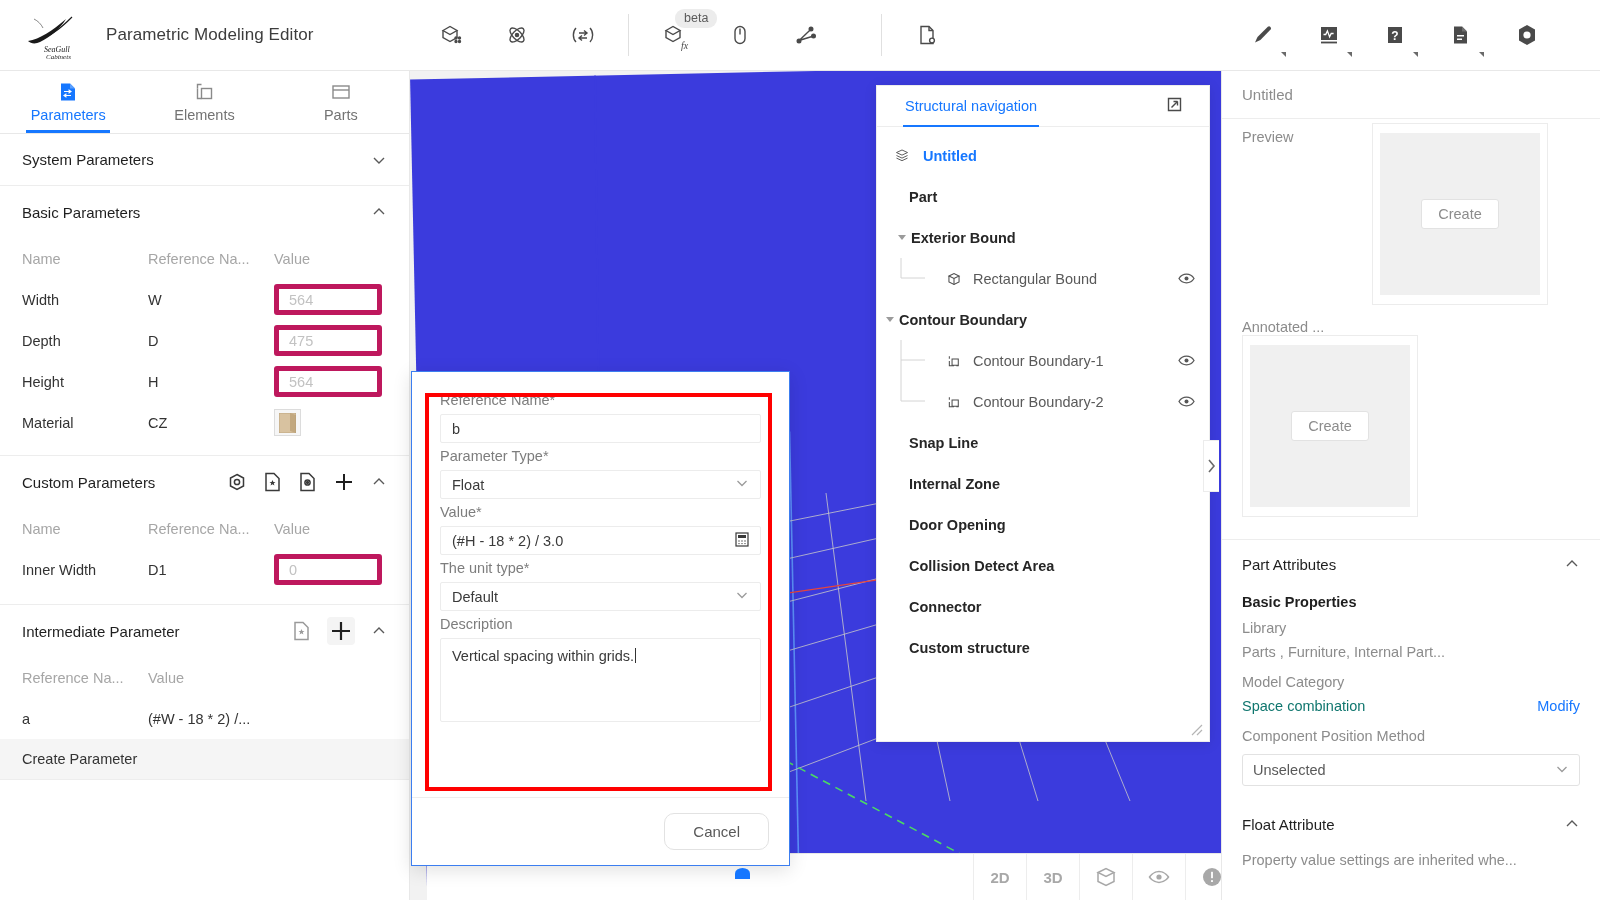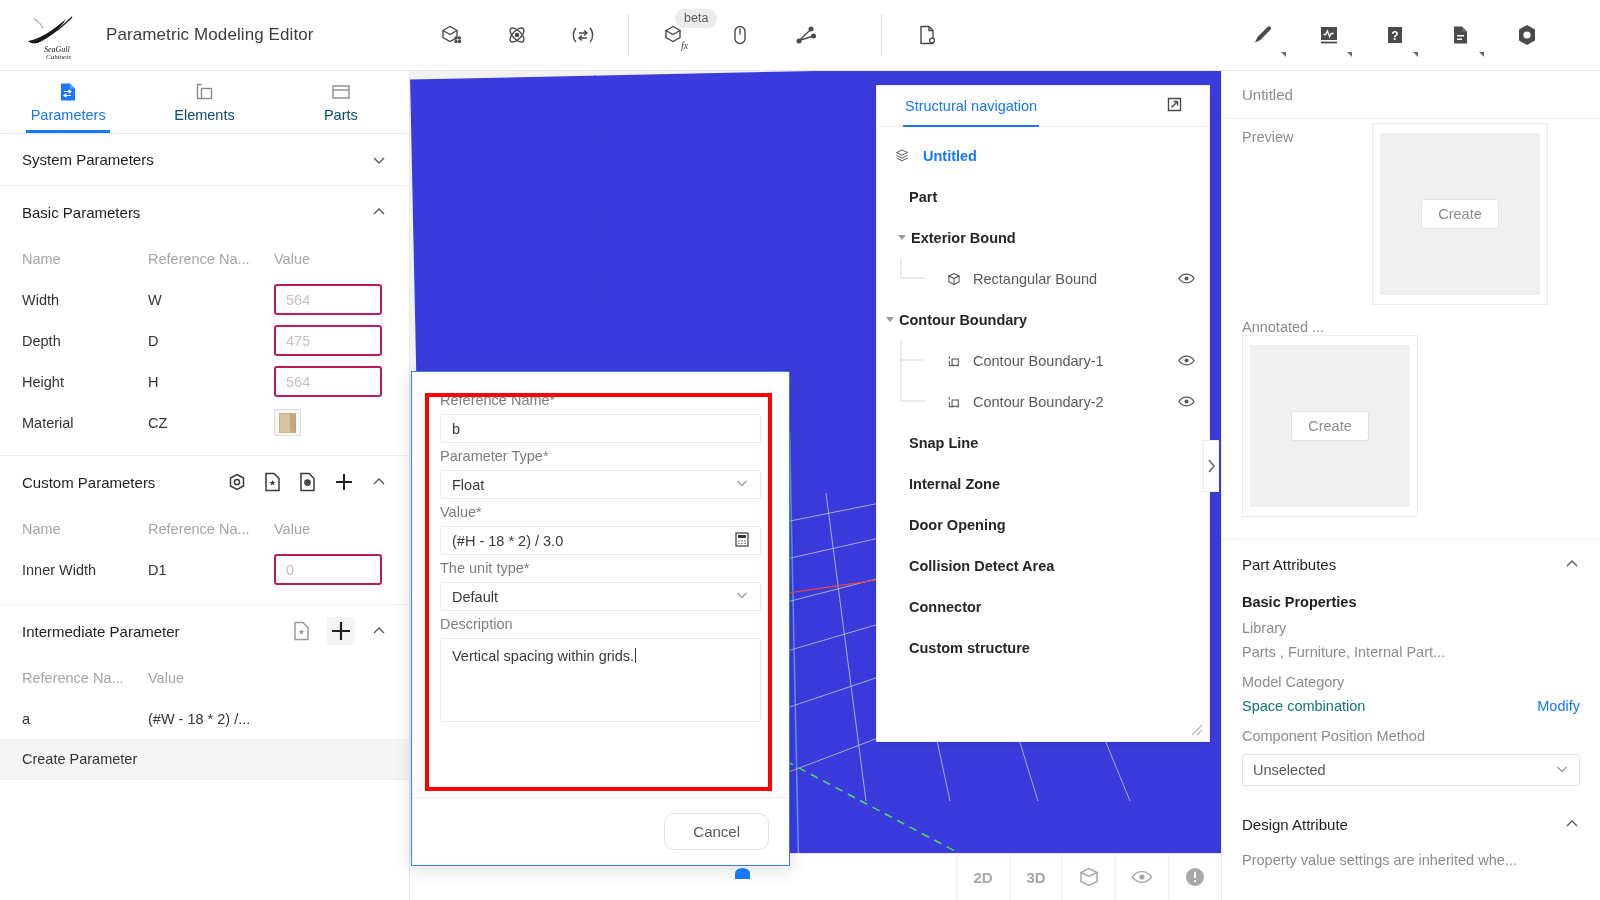--- a/index.html
+++ b/index.html
@@ -43,21 +43,21 @@
   }
 
   
   .left-panel {
     position: absolute; left: 0; top: 71px; width: 410px; height: 829px;
     background: #fff; border-right: 1px solid #e8e8e8; overflow: hidden;
   }
   .tabs { display: flex; height: 63px; border-bottom: 1px solid #e8e8e8; }
   .tab {
     flex: 1; display: flex; flex-direction: column; align-items: center; justify-content: center;
-    gap: 5px; cursor: pointer; position: relative; color: #0c4a6e; font-size: 14.5px;
+    gap: 5px; cursor: pointer; position: relative; color: #737373; font-size: 14.5px;
   }
   .tab.active { color: #1677ff; }
   .tab.active::after {
     content: ""; position: absolute; bottom: 0; left: 26px; right: 26px; height: 3px; background: #1677ff;
   }
   .tab .ticon { height: 20px; display: flex; align-items: center; }
 
   .section-head {
     height: 52px; display: flex; align-items: center; padding: 0 22px;
     border-bottom: 1px solid #ededed; justify-content: space-between;
@@ -69,21 +69,21 @@
   .chev { width: 16px; height: 16px; cursor: pointer; }
 
   .grid-head, .grid-row {
     display: flex; align-items: center; padding: 0 22px; height: 41px; font-size: 14.5px;
   }
   .grid-head { color: #a6a6a6; }
   .col-name { width: 126px; }
   .col-ref  { width: 126px; }
   .col-val  { flex: 1; }
   .val-input {
-    width: 108px; height: 31px; border: 2px solid #be185d; border-radius: 3px;
+    width: 108px; height: 31px; border: 5px solid #be185d; border-radius: 3px;
     background: #fff; color: #c2c2c2; font-size: 14.5px; padding: 0 10px;
     display: flex; align-items: center;
   }
   .swatch {
     width: 27px; height: 27px; border: 1px solid #dcdcdc; background:#f6f6f6;
     display: flex; align-items: center; justify-content: center;
   }
   .divider { height: 1px; background: #ededed; }
   .interm-head { display: flex; align-items: center; padding: 0 22px; height: 41px; font-size: 14.5px; color:#a6a6a6;}
   .create-row {
@@ -98,21 +98,21 @@
   }
   .vp-line-blue {
     position: absolute; left: 183px; top: 0px; width: 2px; height: 305px;
     background: #3b3bdd; transform: rotate(-1.2deg); transform-origin: top center;
   }
   .grid-floor {
     position: absolute; left: 360px; top: 90px; width: 420px; height: 640px;
   }
   .green-dash { position: absolute; left: 376px; top: 690px; width: 300px; height: 160px; }
   .vp-bottom-bar {
-    position: absolute; left: 0; bottom: 0; width: 811px; height: 47px;
+    position: absolute; left: 17px; bottom: 0; width: 811px; height: 47px;
     background: #fff; border-top: 1px solid #e8e8e8; display: flex; justify-content: flex-end; align-items: stretch;
   }
   .vp-btn {
     width: 53px; display: flex; align-items: center; justify-content: center;
     border-left: 1px solid #ededed; color: #a8a8a8; font-size: 15px; font-weight: bold; cursor: pointer;
   }
 
   
   .struct-panel {
     position: absolute; left: 876px; top: 85px; width: 334px; height: 657px;
@@ -776,21 +776,21 @@
     <div class="rp-select">
       <span>Unselected</span>
       <span>
         <svg width="14" height="14" viewBox="0 0 14 14" fill="none" stroke="#9b9b9b" stroke-width="1.3">
             <path d="M2.5 5l4.5 4.5L11.5 5"></path>
           </svg>
       </span>
     </div>
 
     <div class="rp-sec" style="margin-top:14px;">
-      <span>Design Attribute</span>
+      <span>Float Attribute</span>
       <span class="chev">
         <svg width="16" height="16" viewBox="0 0 16 16" fill="none" stroke="#595959" stroke-width="1.4">
             <path d="M3 10l5-5 5 5"></path>
           </svg>
       </span>
     </div>
     <div class="rp-label">Property value settings are inherited whe...</div>
   </div>
 
   <div class="modal">

